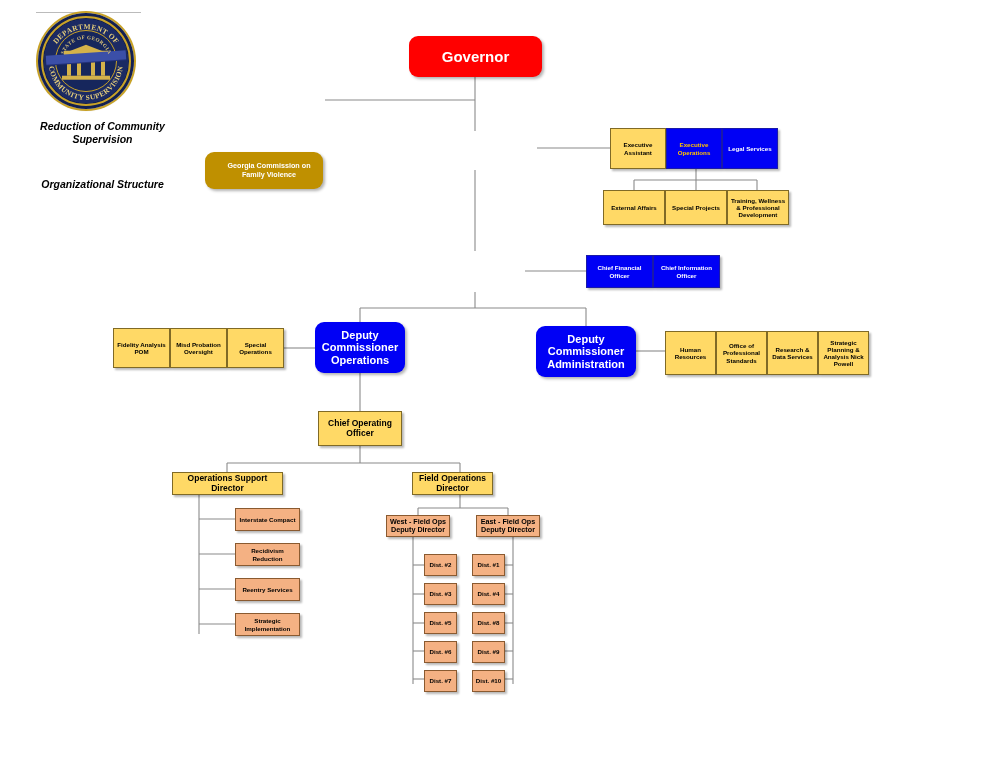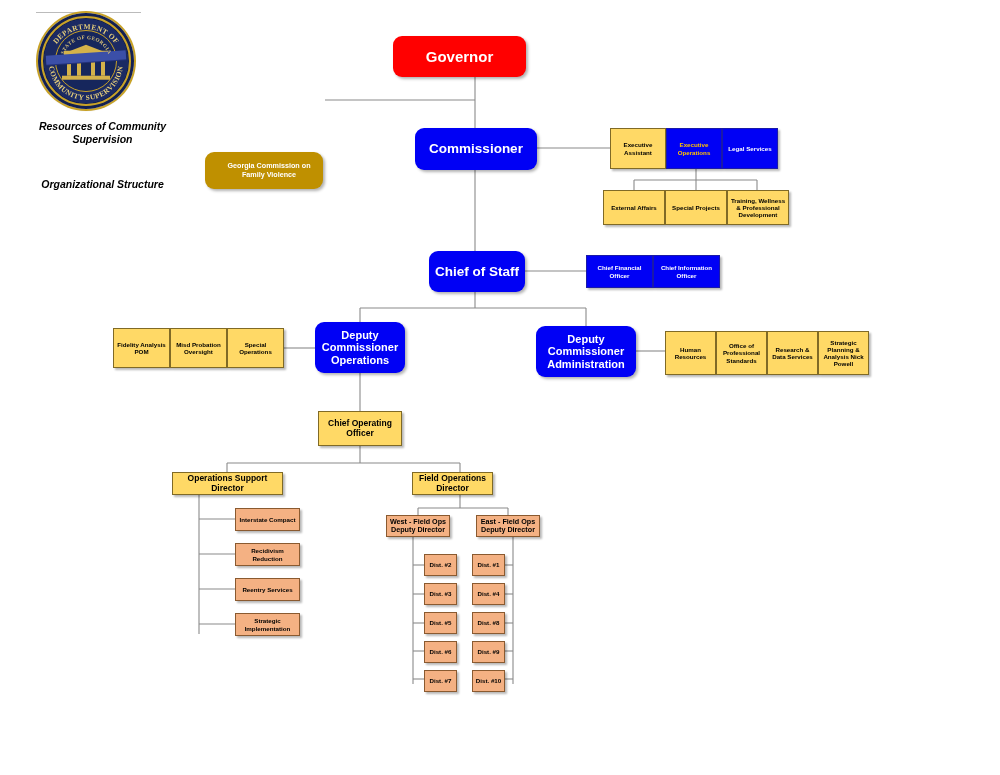--- a/index.html
+++ b/index.html
@@ -262,33 +262,31 @@
           <textPath href="#arcBot" startOffset="50%" text-anchor="middle">COMMUNITY SUPERVISION</textPath>
         </text>
         <text class="motto">
           <textPath href="#arcIn" startOffset="50%" text-anchor="middle">STATE OF GEORGIA</textPath>
         </text>
       </svg>
     </div>
   </div>
 
   <div id="title-block">
-    <div>Resources of Community Supervision</div>
+    <div>Reduction of Community Supervision</div>
     <div class="line2">Organizational Structure</div>
   </div>
 
-  <div class="node pill n-red t-xl" style="left:393px; top:36px; width:133px; height:41px;">Governor</div>
-
-
-  <div class="node pill n-blue t-lg" style="left:415px; top:128px; width:122px; height:42px;">Commissioner</div>
+  <div class="node pill n-red t-xl" style="left:409px; top:36px; width:133px; height:41px;">Governor</div>
+
+
 
   <div class="node pill n-gold t-xs" style="color:#ffffff;
        left:205px; top:152px; width:118px; height:37px;padding-left:12px;">Georgia Commission on Family Violence</div>
 
-  <div class="node pill n-blue t-lg" style="left:429px; top:251px; width:96px; height:41px;">Chief of Staff</div>
 
   <div class="node pill n-blue t-md" style="left:315px; top:322px; width:90px; height:51px;">Deputy Commissioner Operations</div>
 
   <div class="node pill n-blue t-md" style="left:536px; top:326px; width:100px; height:51px;">Deputy Commissioner Administration</div>
 
   <div id="cstaff1">
       <div class="node n-yellow t-xxs" style="left: 610px; top: 128px; width: 56px; height: 41px;">Executive Assistant</div>
       <div class="node n-bluebox goldtext t-xxs" style="left: 666px; top: 128px; width: 56px; height: 41px;">Executive Operations</div>
       <div class="node n-bluebox t-xxs" style="left: 722px; top: 128px; width: 56px; height: 41px;">Legal Services</div>
     </div>

